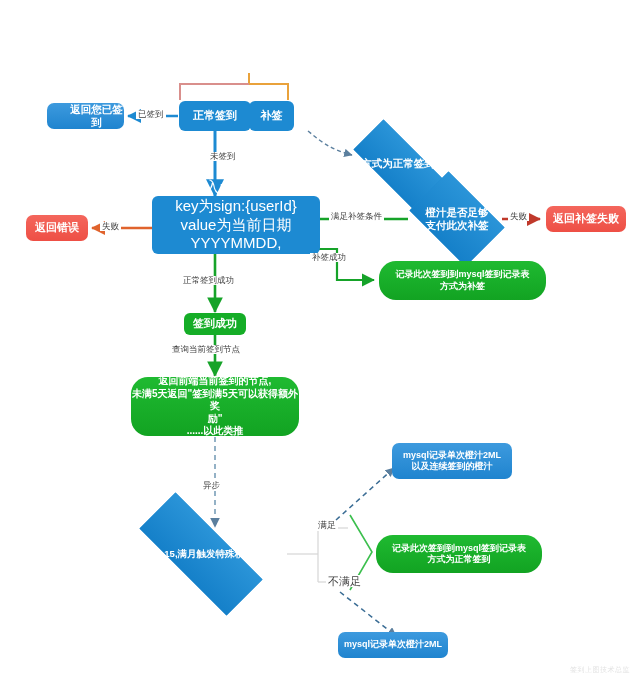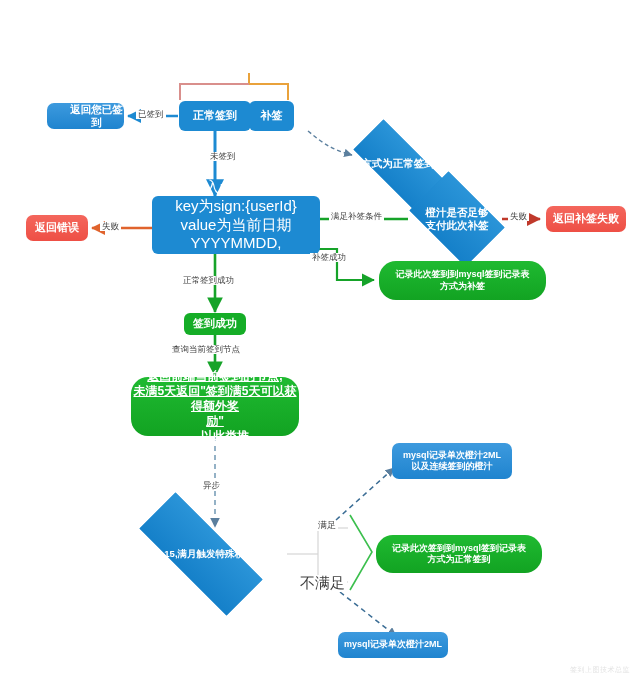--- a/index.html
+++ b/index.html
@@ -219,21 +219,21 @@
 
   <div class="node n-green" style="left:379px; top:261px; width:167px; height:39px; font-size:9px;">
     <span>记录此次签到到mysql签到记录表
 方式为补签</span>
   </div>
 
   <div class="node n-green-sm" style="left:184px; top:313px; width:62px; height:22px;">
     <span>签到成功</span>
   </div>
 
-  <div class="node n-green" style="left:131px; top:377px; width:168px; height:59px; font-size:12px;text-decoration:underline;">
+  <div class="node n-green" style="left:131px; top:377px; width:168px; height:59px; font-size:10px;">
     <span>返回前端当前签到的节点,
 未满5天返回"签到满5天可以获得额外奖
 励"
 ......以此类推</span>
   </div>
 
   <div class="node n-diamond" style="left:114px; top:518px; width:174px; height:72px; font-size:9.5px;">
     <span class="dia-shape"></span>
     <span class="dia-text">满足5,7,15,满月触发特殊积分奖励</span>
   </div>
@@ -285,19 +285,19 @@
   </div>
 
   <div class="edge-label" style="left:201px; top:481px;">
     <span>异步</span>
   </div>
 
   <div class="edge-label" style="left:316px; top:521px; font-size:9px;">
     <span>满足</span>
   </div>
 
-  <div class="edge-label" style="left:298px; top:575px; font-size:15px;">
+  <div class="edge-label" style="left:326px; top:575px; font-size:11px;">
     <span>不满足</span>
   </div>
 
   <div class="watermark">签到上图技术总监</div>
 
 </div>
 
 </body></html>

